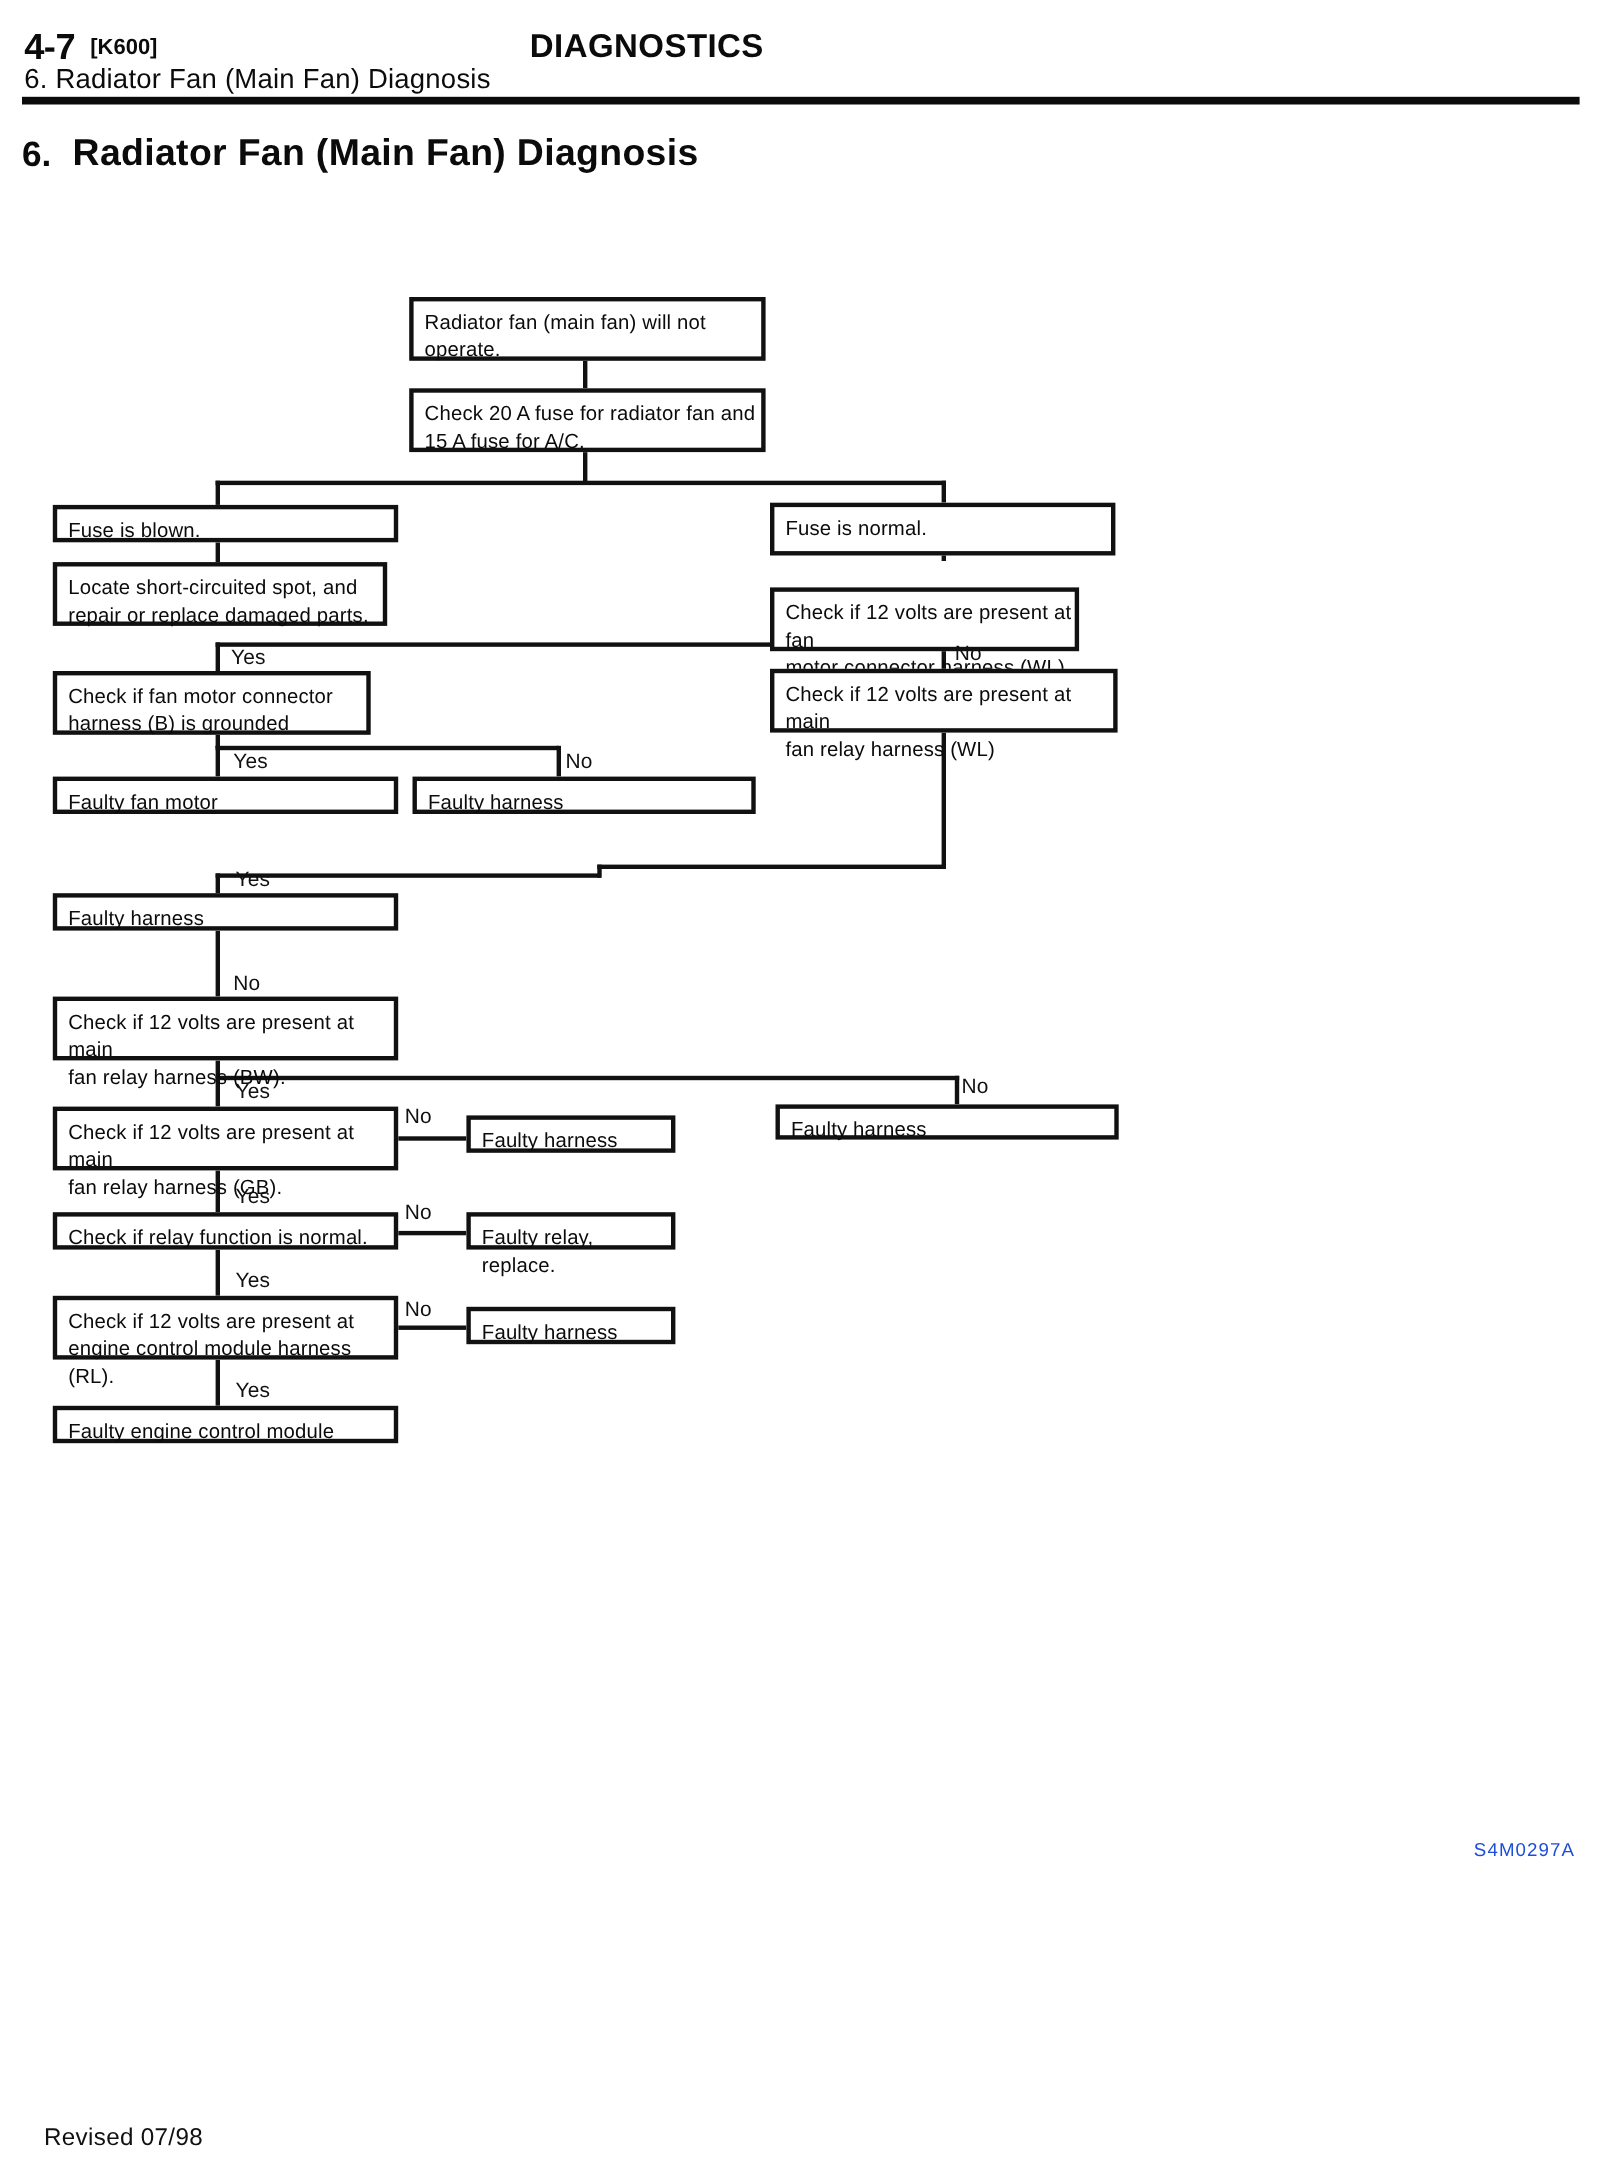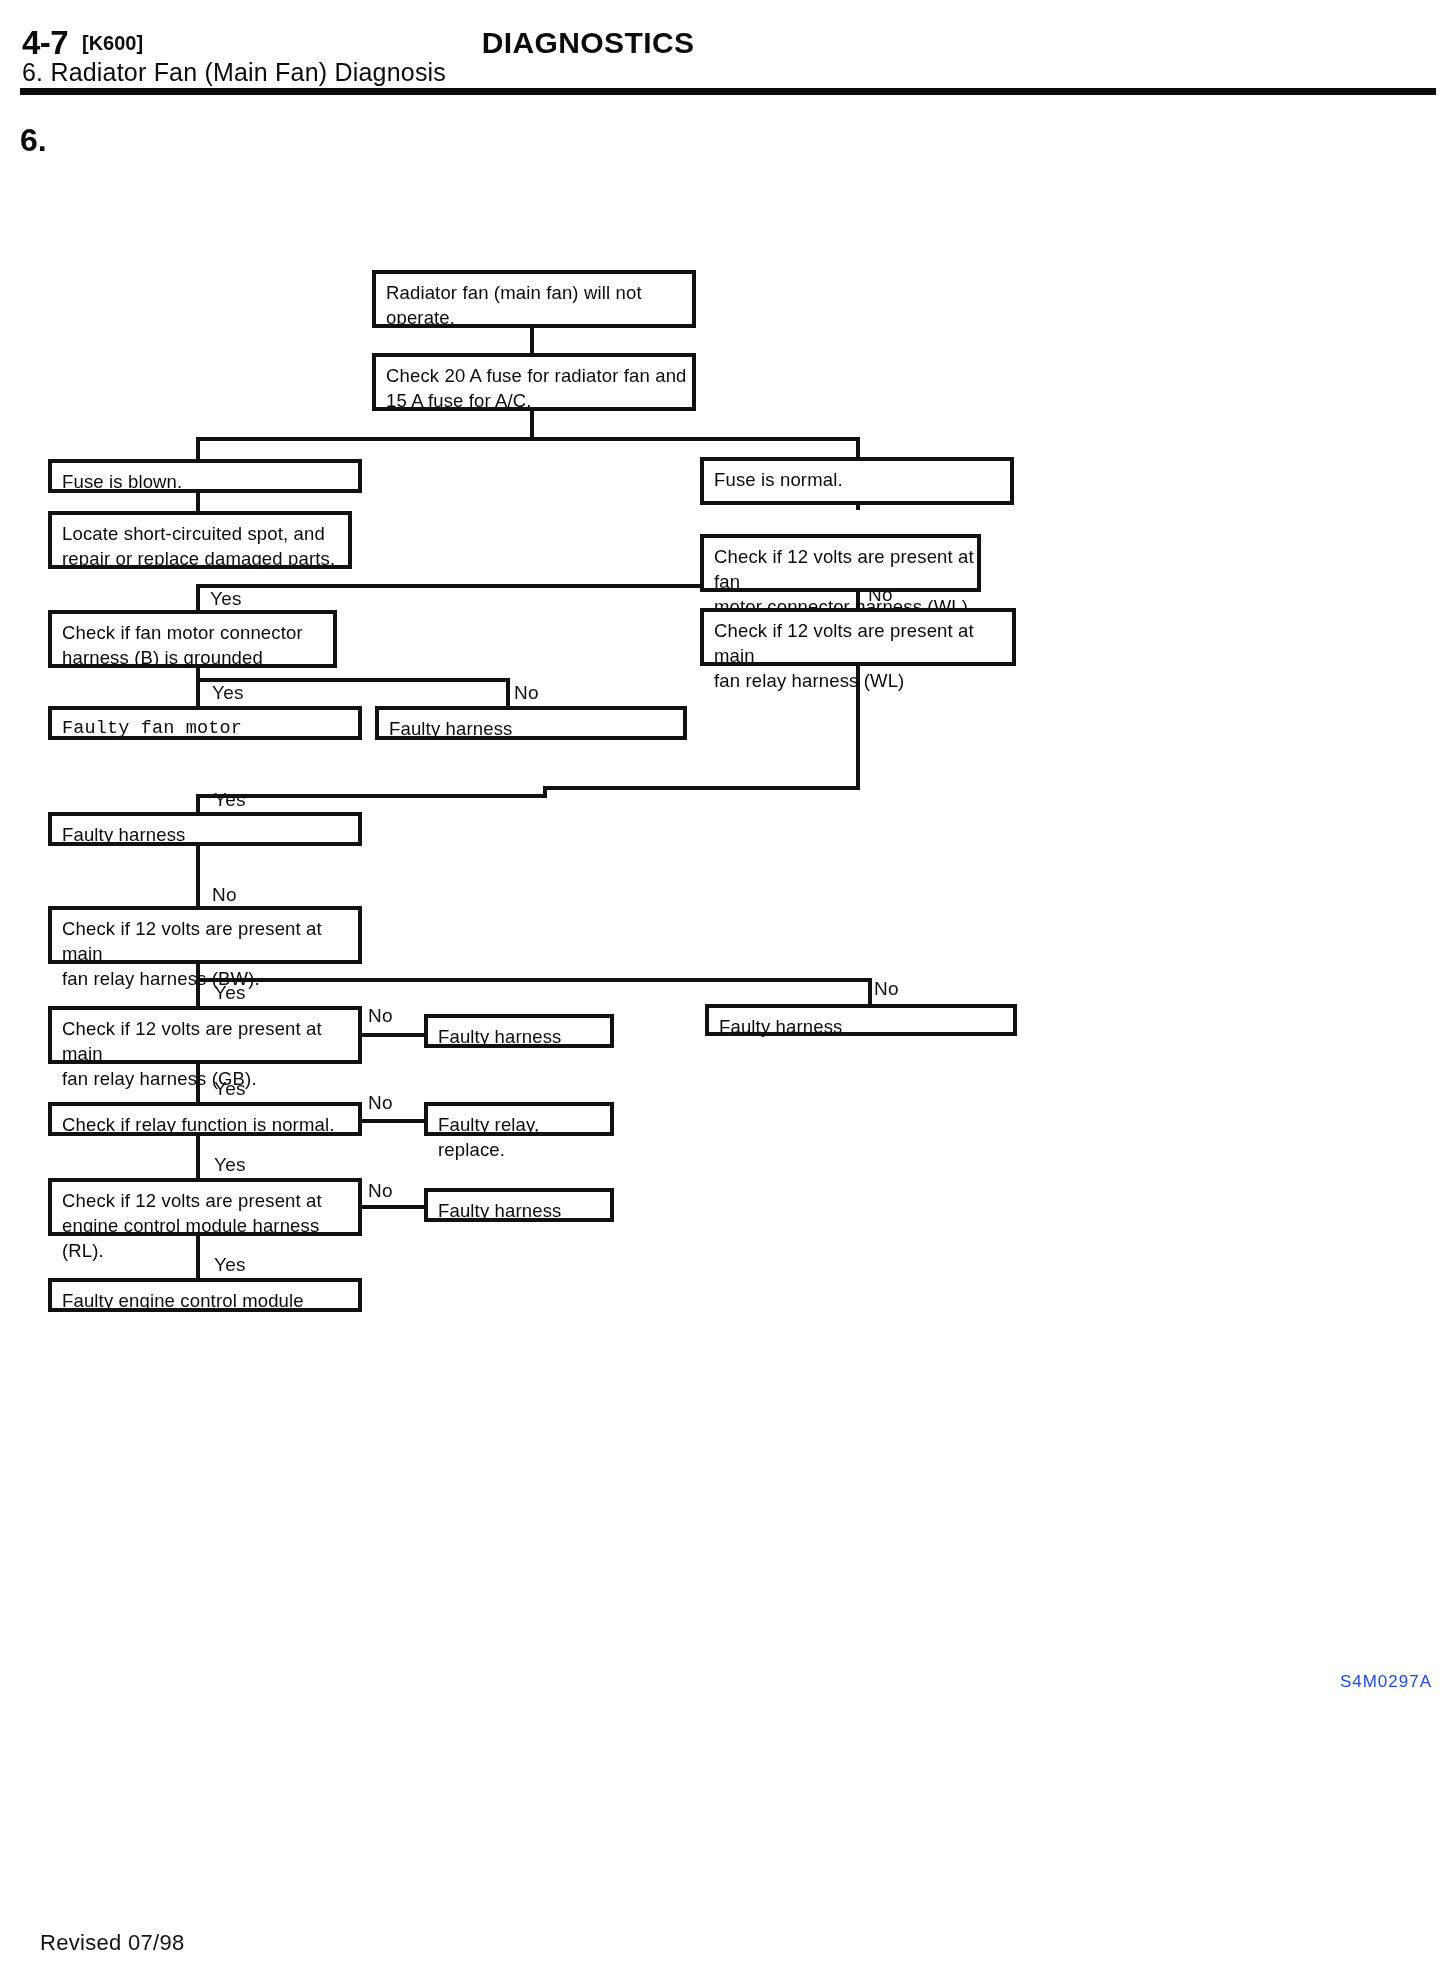--- a/index.html
+++ b/index.html
@@ -83,20 +83,21 @@
 
 <div class="page">
 
   <div class="hdr-pageno">4-7</div>
   <div class="hdr-model">[K600]</div>
   <div class="hdr-sub">6.  Radiator Fan (Main Fan) Diagnosis</div>
   <div class="hdr-title">DIAGNOSTICS</div>
   <div class="hdr-rule"></div>
 
   <div class="sect-num">6.</div>
+  <div class="sect-title">Radiator Fan (Main Fan) Diagnosis</div>
 
   <div id="chart">
 
     <div class="node" style="left:372px;top:270px;width:324px;height:58px;">Radiator fan (main fan) will not
 operate.</div>
     <div class="ln v" style="left:530px;top:328px;height:25px;"></div>
 
     <div class="node" style="left:372px;top:353px;width:324px;height:58px;">Check 20 A fuse for radiator fan and
 15 A fuse for A/C.</div>
 
@@ -130,21 +131,21 @@
     <div class="node" style="left:700px;top:608px;width:316px;height:58px;">Check if 12 volts are present at main
 fan relay harness (WL)</div>
 
     <div class="ln v" style="left:196px;top:668px;height:12px;"></div>
     <div class="ln h" style="left:196px;top:678px;width:312px;"></div>
     <div class="ln v" style="left:196px;top:678px;height:28px;"></div>
     <div class="ln v" style="left:506px;top:678px;height:28px;"></div>
     <div class="lbl" style="left:212px;top:682px;">Yes</div>
     <div class="lbl" style="left:514px;top:682px;">No</div>
 
-    <div class="node" style="left:48px;top:706px;width:314px;height:34px;font-family:Liberation Mono, monospace;">Faulty fan motor</div>
+    <div class="node" style="left:48px;top:706px;width:314px;height:34px;">Faulty fan motor</div>
     <div class="node" style="left:375px;top:706px;width:312px;height:34px;">Faulty harness</div>
 
     <div class="ln v" style="left:856px;top:666px;height:124px;"></div>
     <div class="ln h" style="left:543px;top:786px;width:317px;"></div>
     <div class="ln v" style="left:543px;top:786px;height:12px;"></div>
     <div class="ln h" style="left:196px;top:794px;width:350px;"></div>
     <div class="ln v" style="left:196px;top:794px;height:20px;"></div>
     <div class="lbl" style="left:214px;top:789px;">Yes</div>
 
     <div class="node" style="left:48px;top:812px;width:314px;height:34px;">Faulty harness</div>

